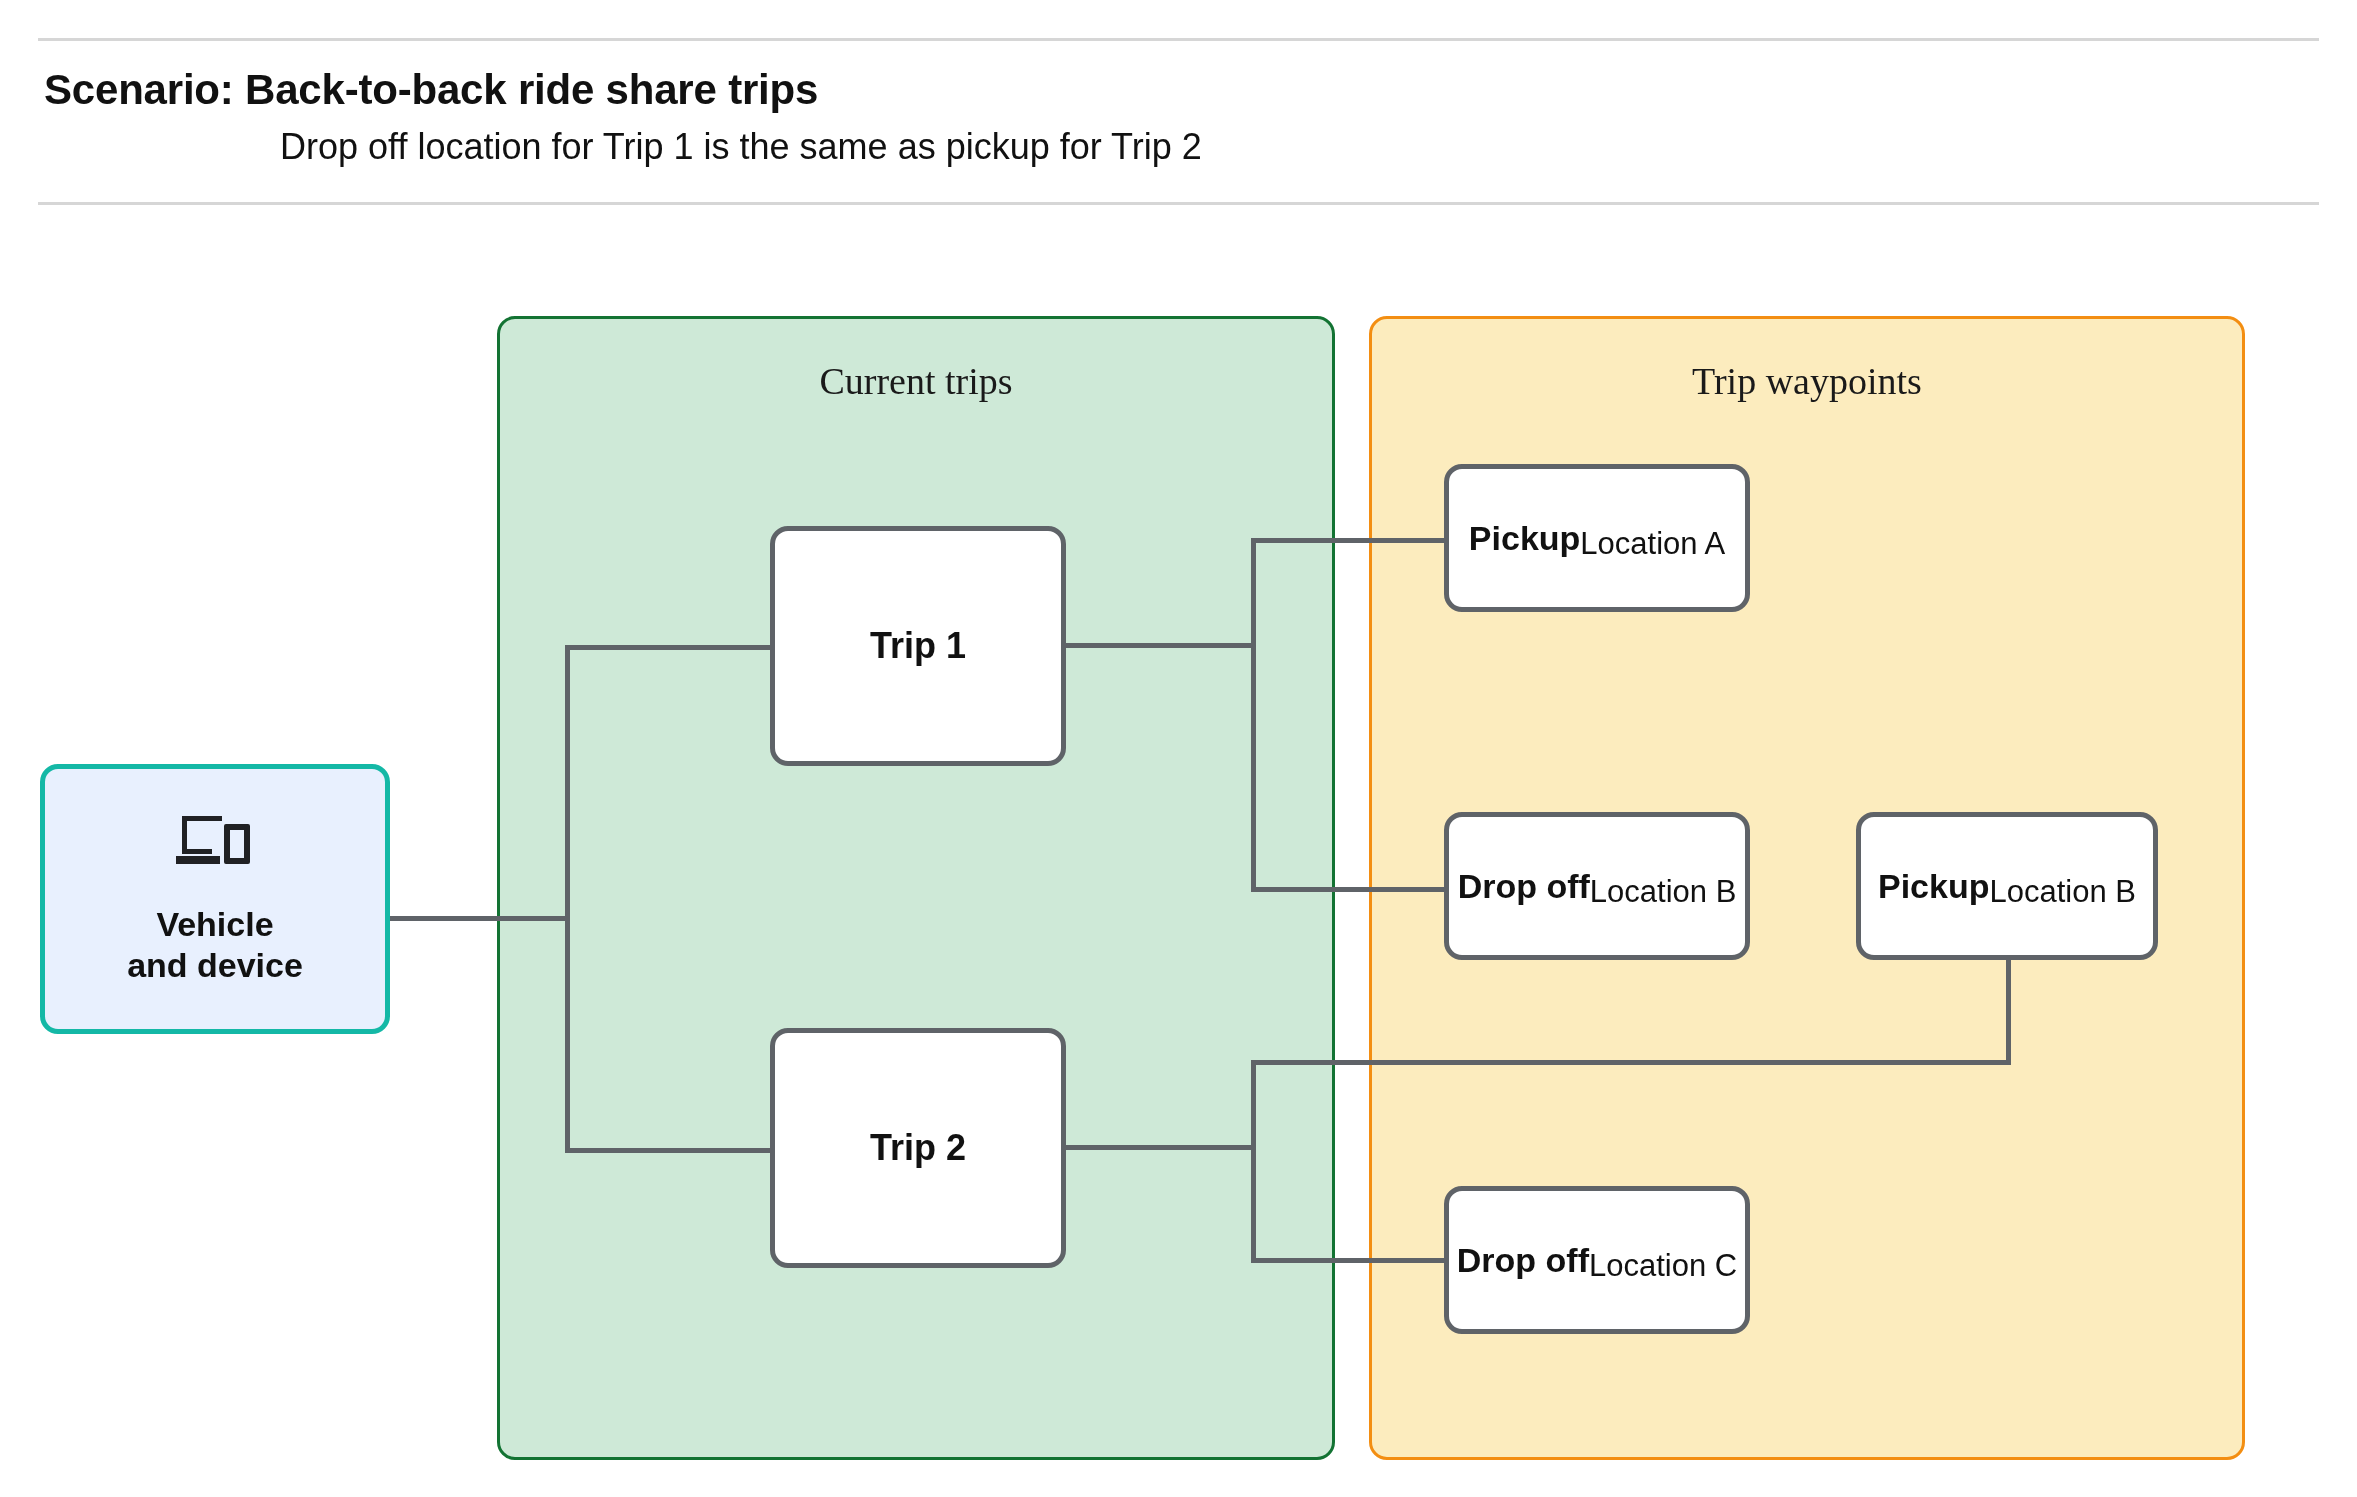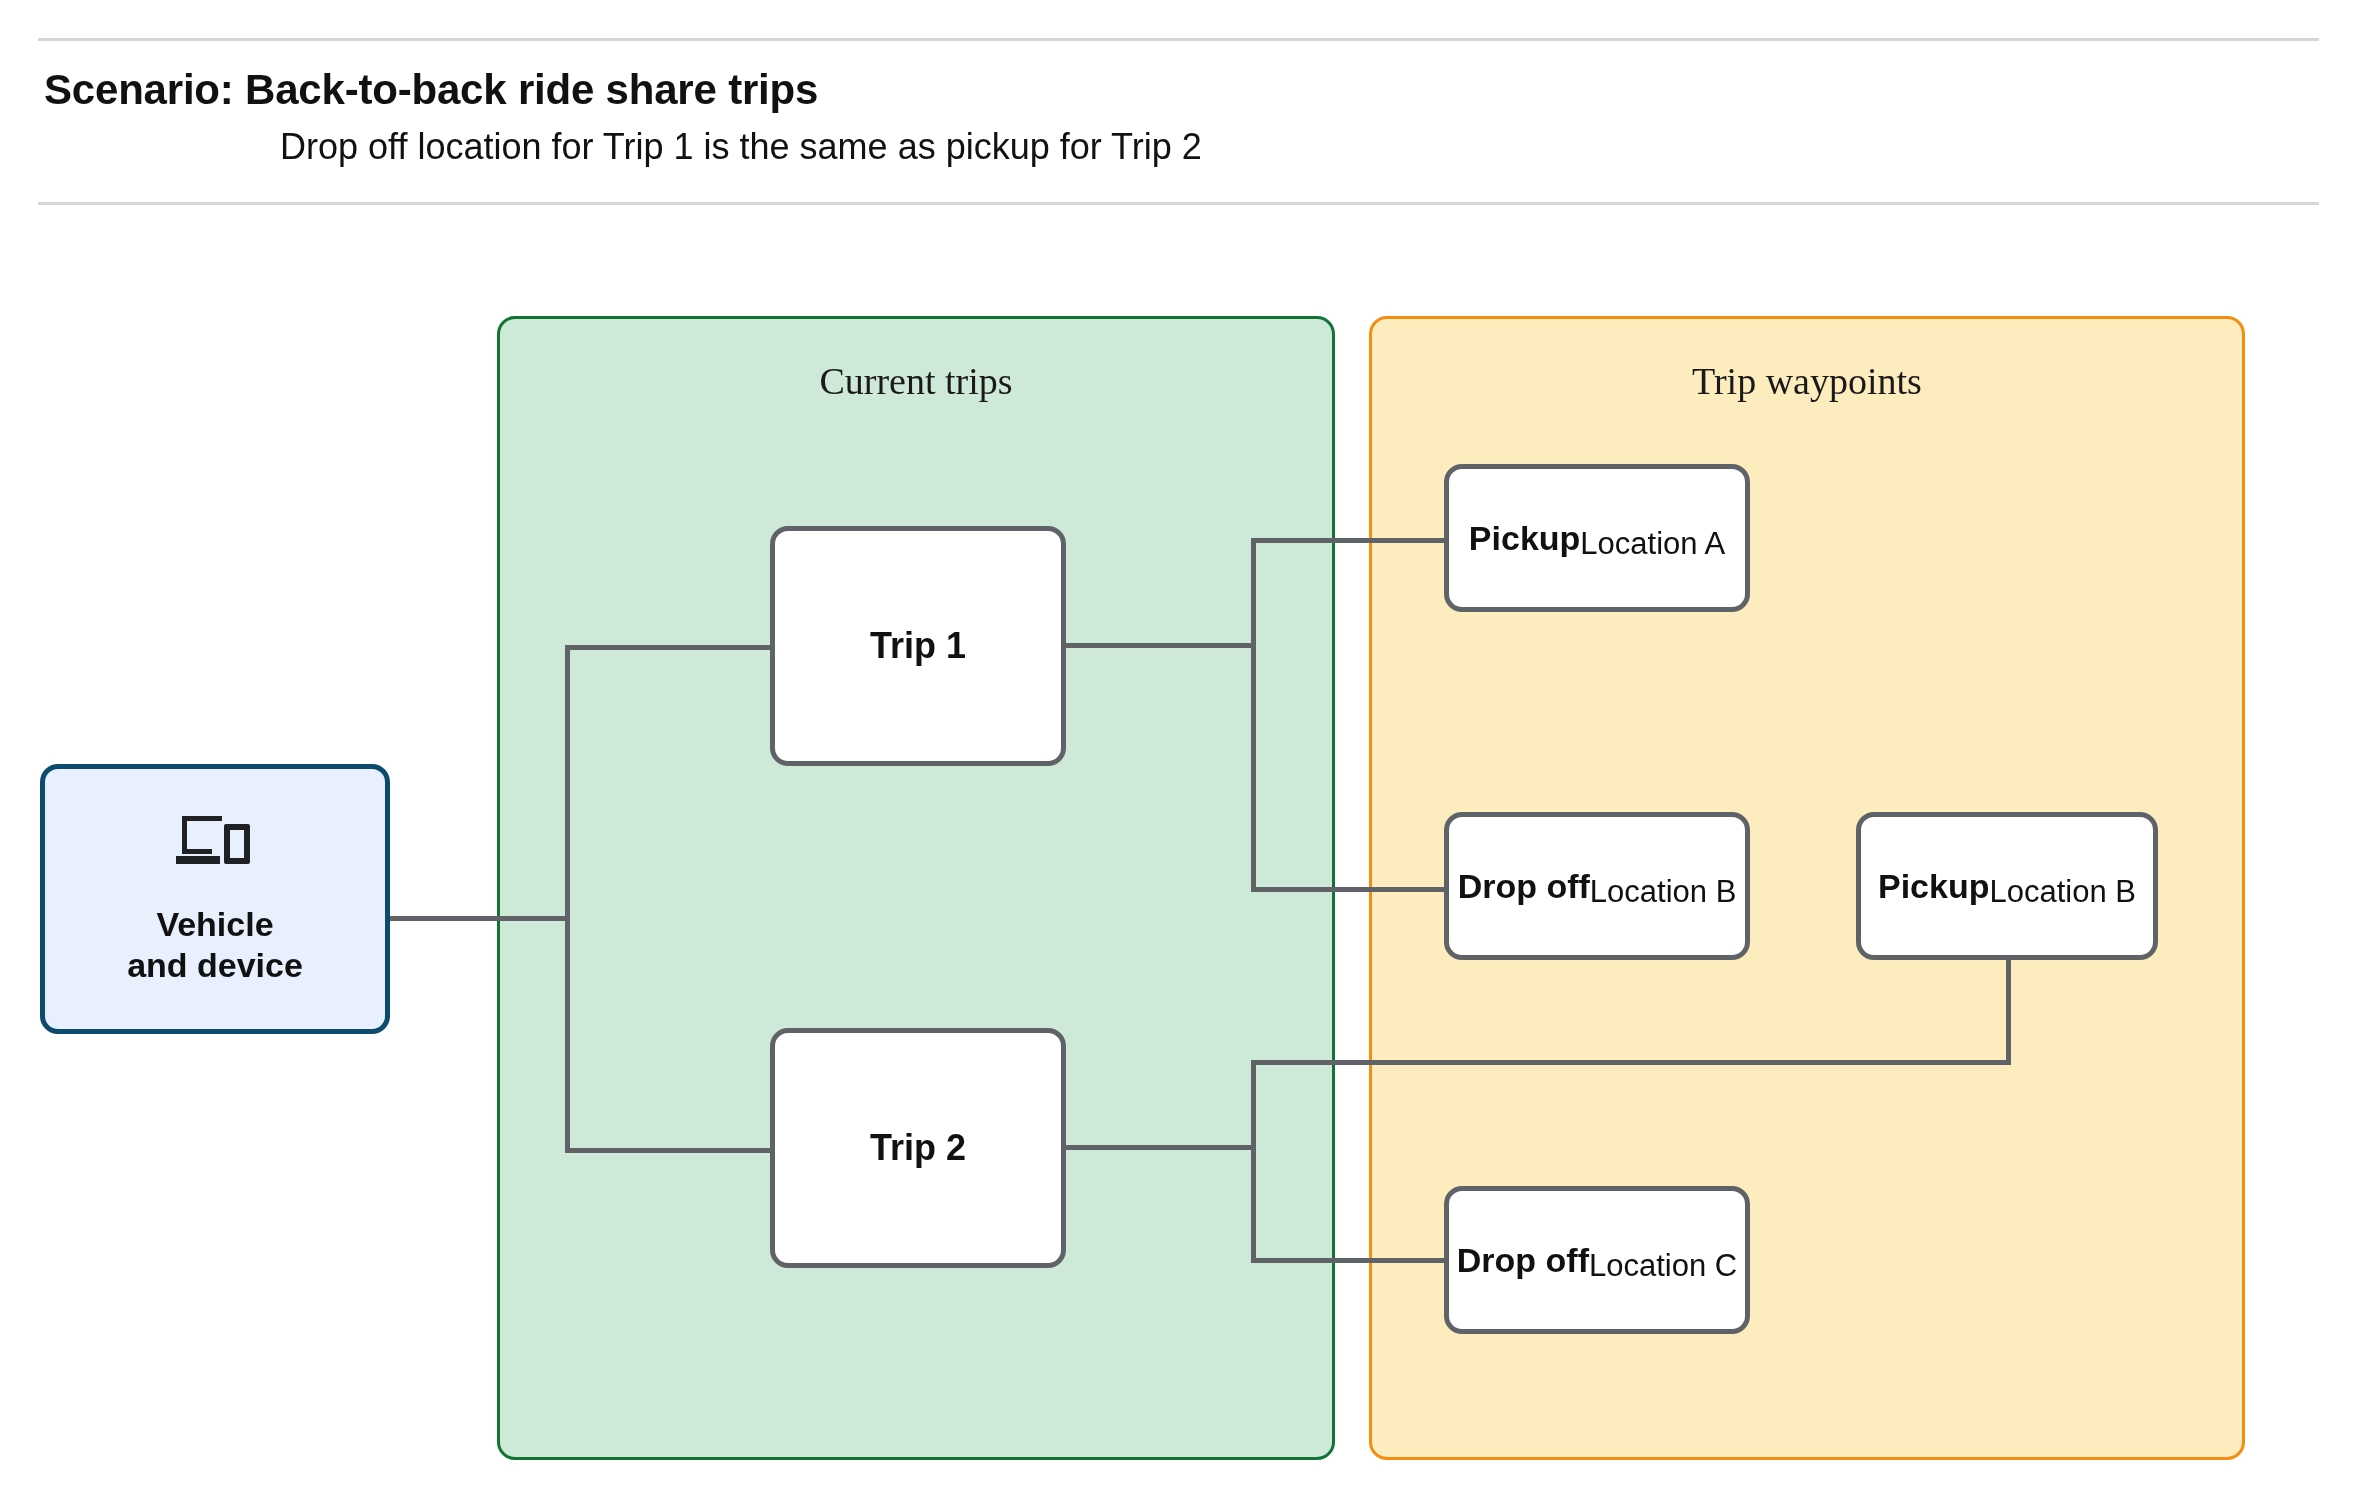--- a/index.html
+++ b/index.html
@@ -136,21 +136,21 @@
 
   
   #node-vehicle {
     position: absolute;
     left: 40px;
     top: 764px;
     width: 350px;
     height: 270px;
     box-sizing: border-box;
     background: #e8f0fe;
-    border: 5px solid #0c4a6e;
+    border: 5px solid #14b8a6;
     border-radius: 18px;
     display: flex;
     flex-direction: column;
     align-items: center;
     justify-content: center;
     z-index: 3;
   }
   #vehicle-icon {
     width: 78px;
     height: 58px;

